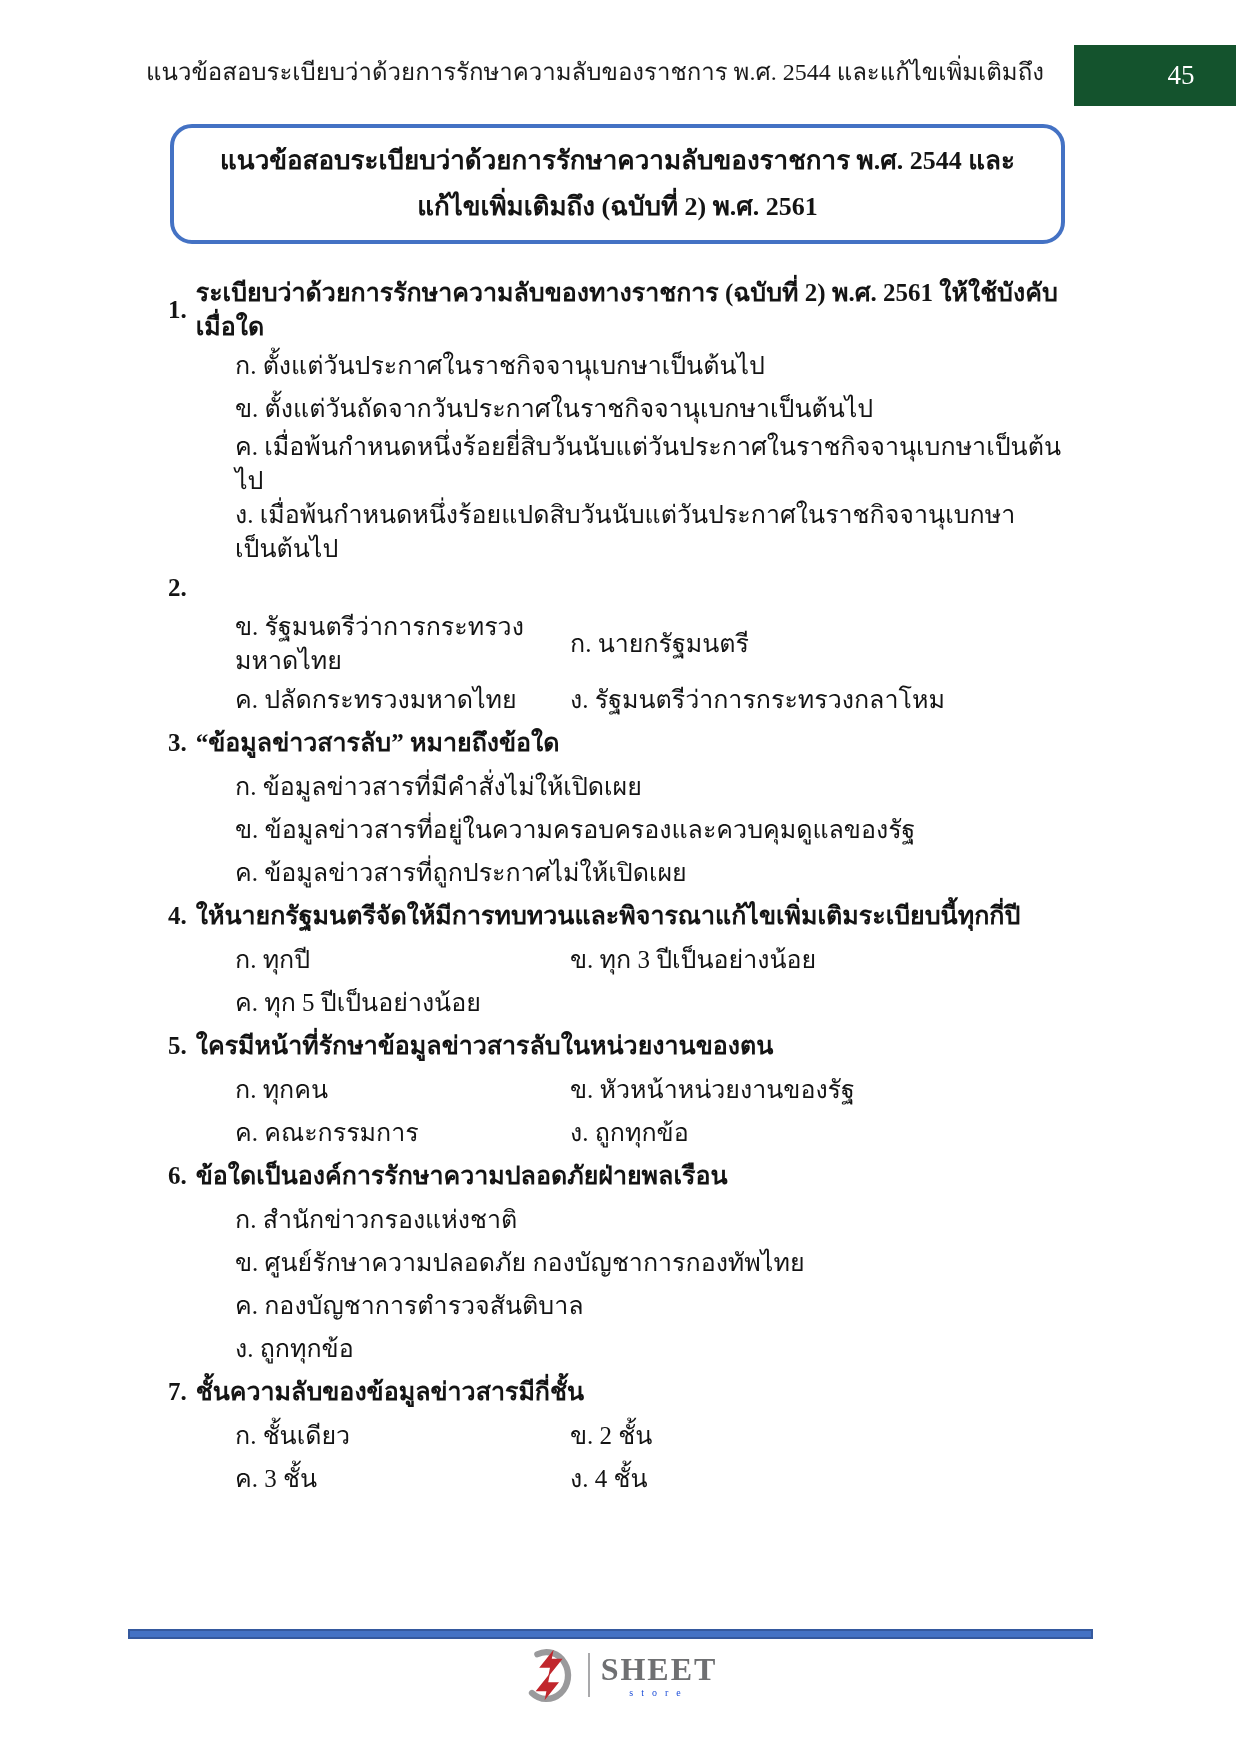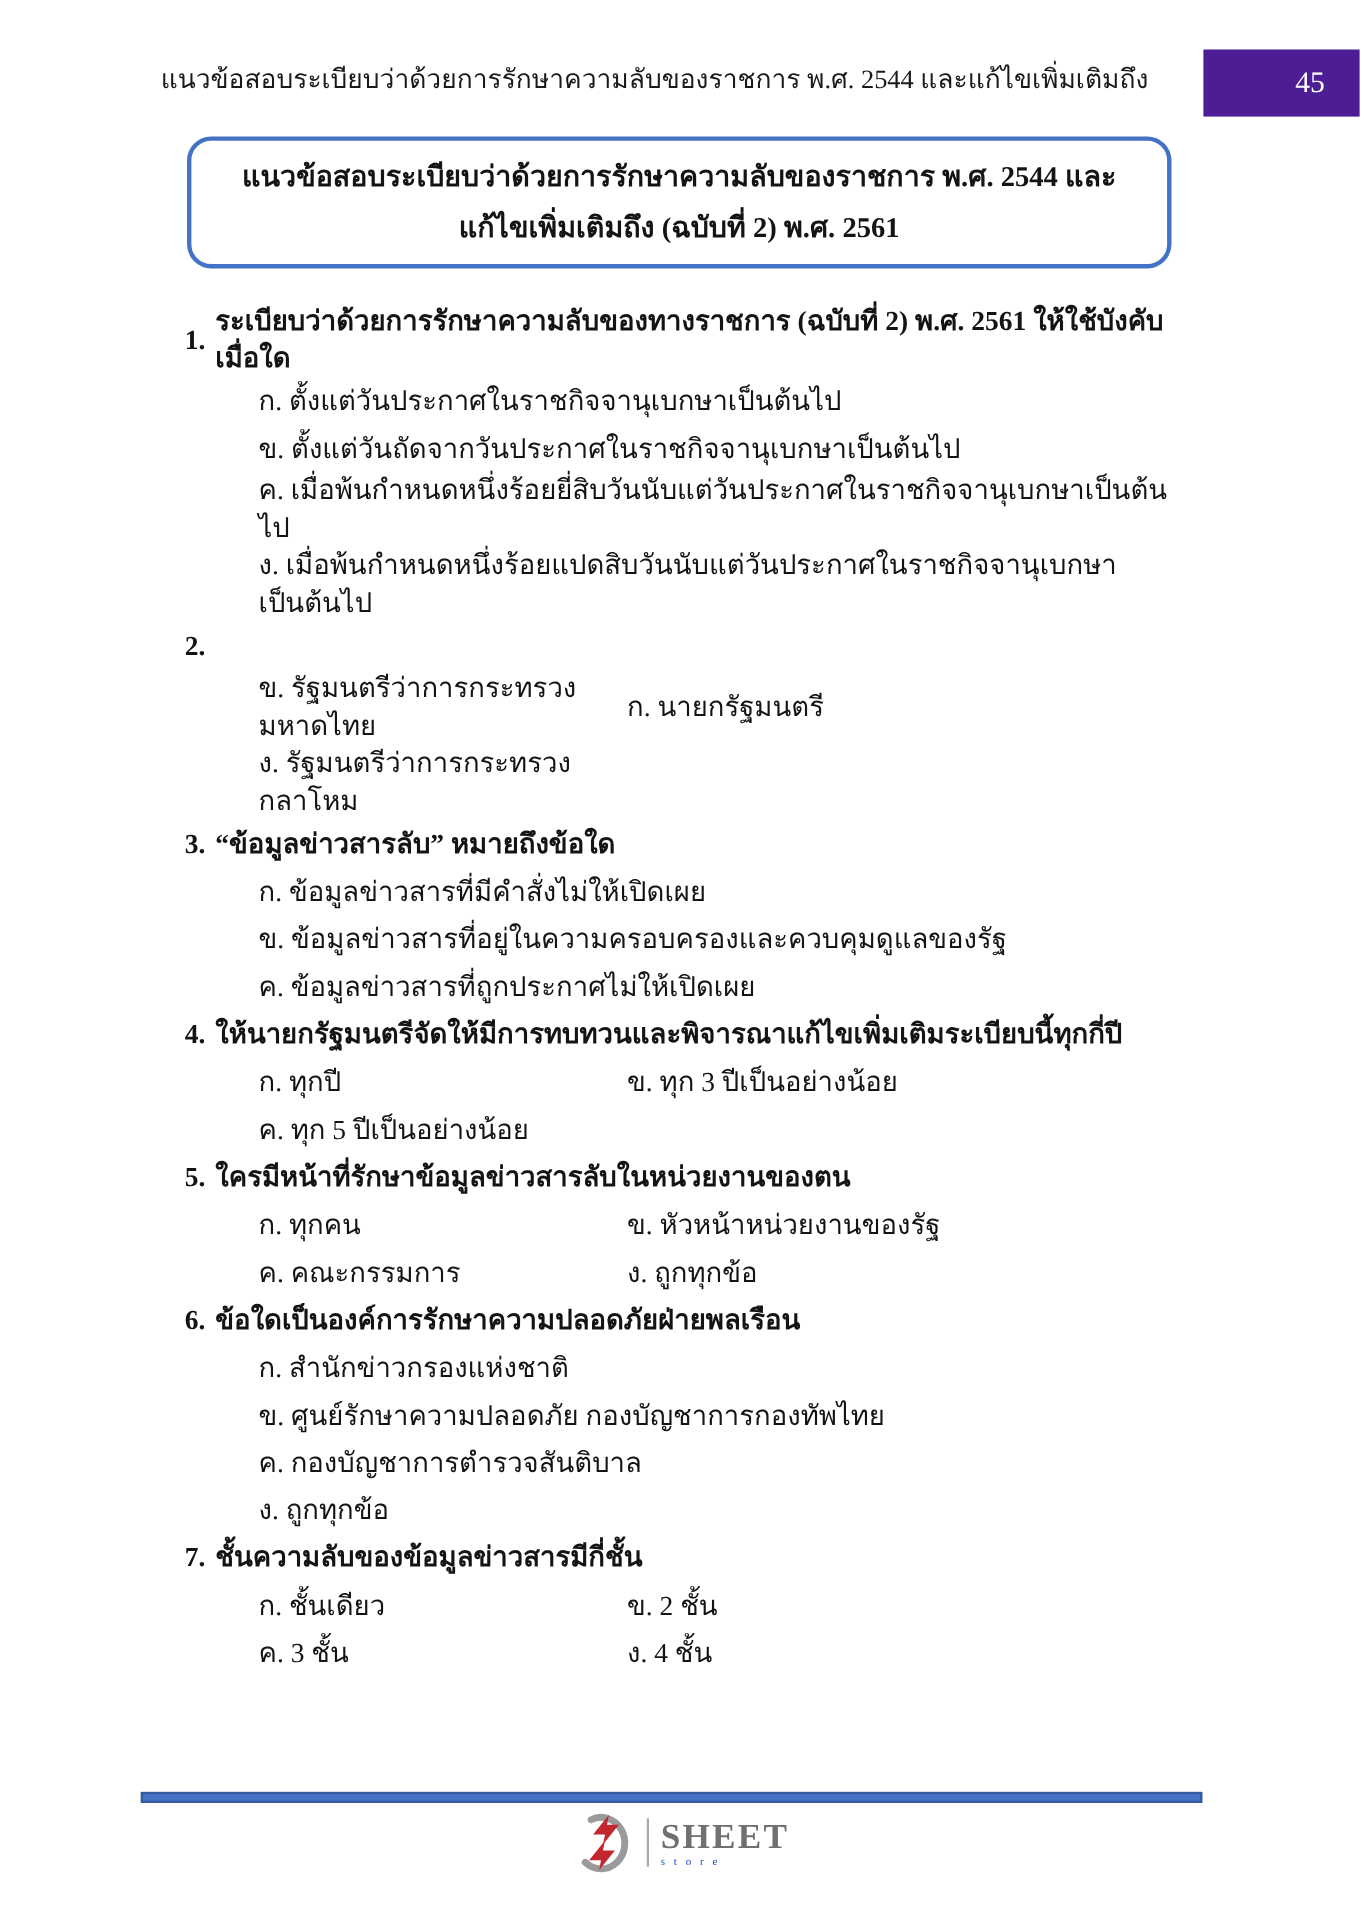--- a/index.html
+++ b/index.html
@@ -16,22 +16,22 @@
     position: absolute;
     top: 52px; left: 120px; width: 950px;
     text-align: center;
     font-size: 24px;
     font-weight: 400;
     color: #1a1a1a;
   }
   .page-num-box {
     position: absolute;
     top: 45px; right: 4px;
-    width: 142px; height: 61px;
-    background: #4c1d95;
+    width: 162px; height: 61px;
+    background: #14532d;
     color: #ffffff;
     font-size: 27px;
     display: flex; align-items: center; justify-content: center;
     padding-left: 52px;
     box-sizing: border-box;
   }
   .title-box {
     position: absolute;
     top: 124px; left: 170px; width: 895px;
     min-height: 106px;
@@ -93,21 +93,21 @@
     position: absolute;
     top: 1646px; left: 0; width: 1240px;
     display: flex; align-items: center; justify-content: center;
     gap: 11px;
   }
   .logo-icon { width: 54px; height: 58px; }
   .logo-divider {
     width: 2px; height: 44px;
     background: #a9a9ab;
   }
-  .logo-text { display: flex; flex-direction: column; line-height: 1; }
+  .logo-text { display: flex; flex-direction: column; line-height: 1; align-items: center; }
   .logo-brand {
     font-size: 32px;
     font-weight: 700;
     color: #6f7072;
     letter-spacing: 2px;
   }
   .logo-sub {
     font-size: 10px;
     font-weight: 400;
     color: #1d4ed8;
@@ -145,20 +145,21 @@
       </div>
     </div>
 
     <div>
       <div class="q-row">
         <span>2.</span>
       </div>
       <div class="opts two">
         <div class="opt">ข. รัฐมนตรีว่าการกระทรวงมหาดไทย</div>
         <div class="opt">ก. นายกรัฐมนตรี</div>
+        <div class="opt">ค. ปลัดกระทรวงมหาดไทย</div>
         <div class="opt">ง. รัฐมนตรีว่าการกระทรวงกลาโหม</div>
       </div>
     </div>
 
     <div>
       <div class="q-row">
         <span>3.</span>
         <span>“ข้อมูลข่าวสารลับ” หมายถึงข้อใด</span>
       </div>
       <div class="opts single">

